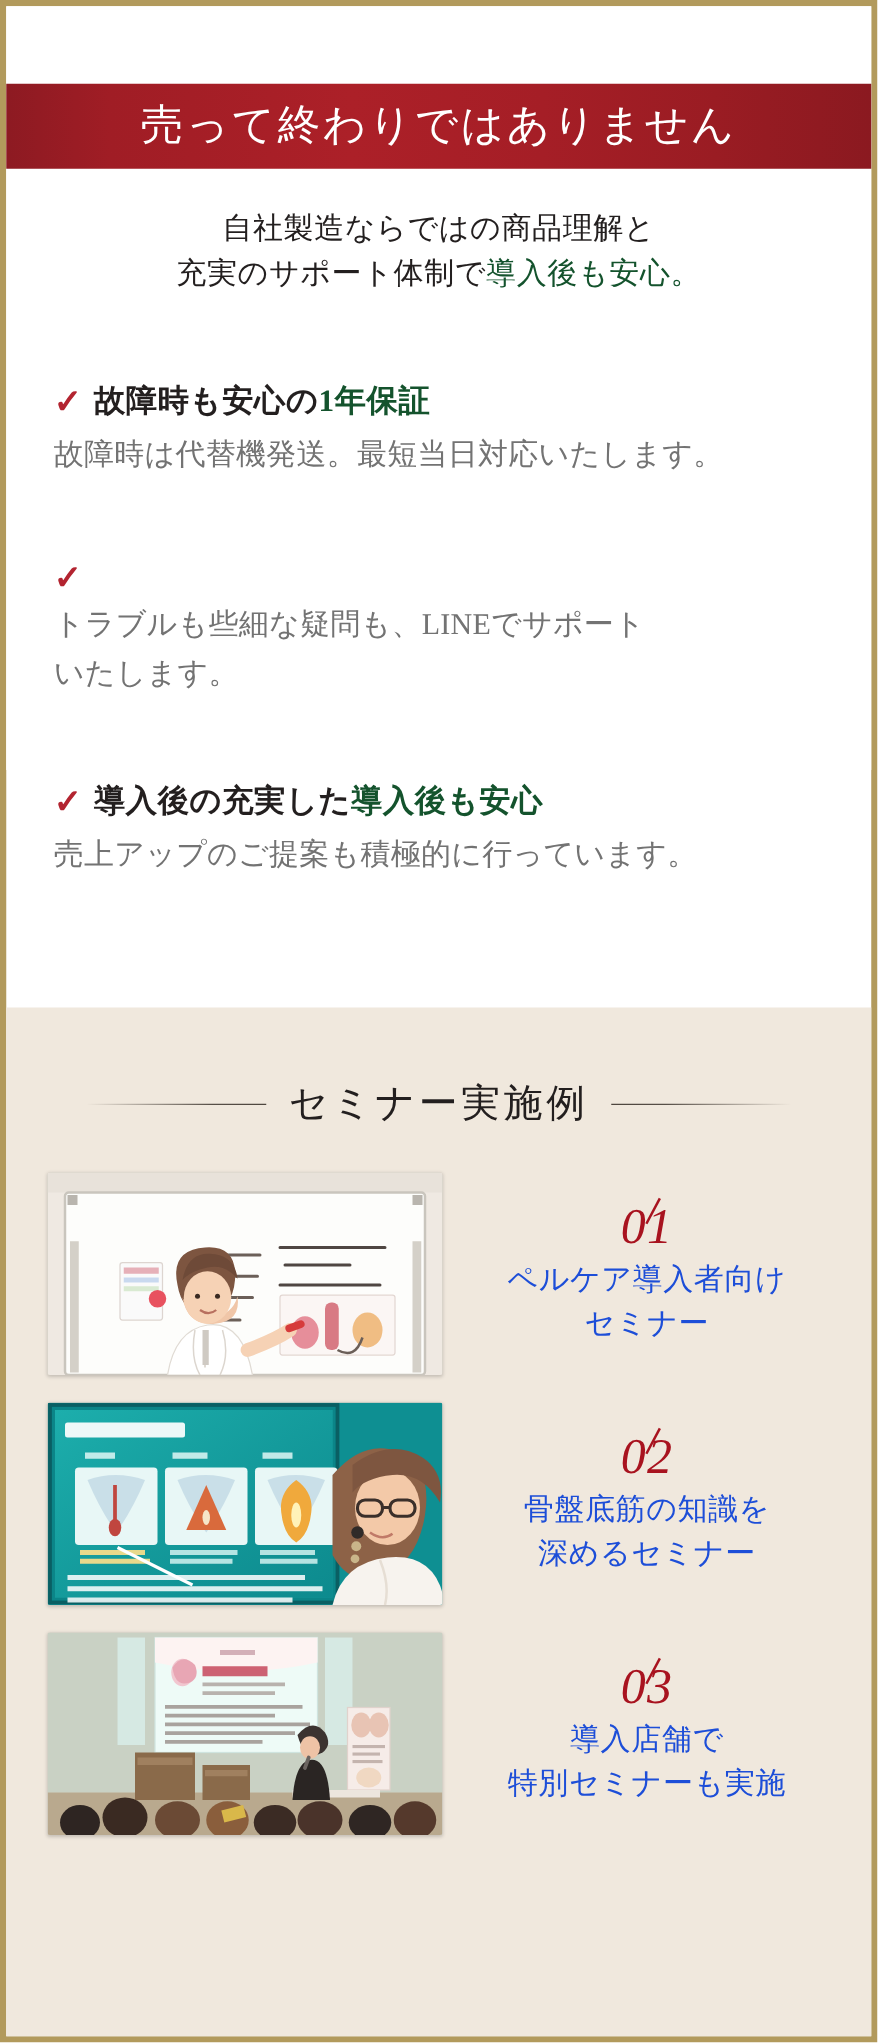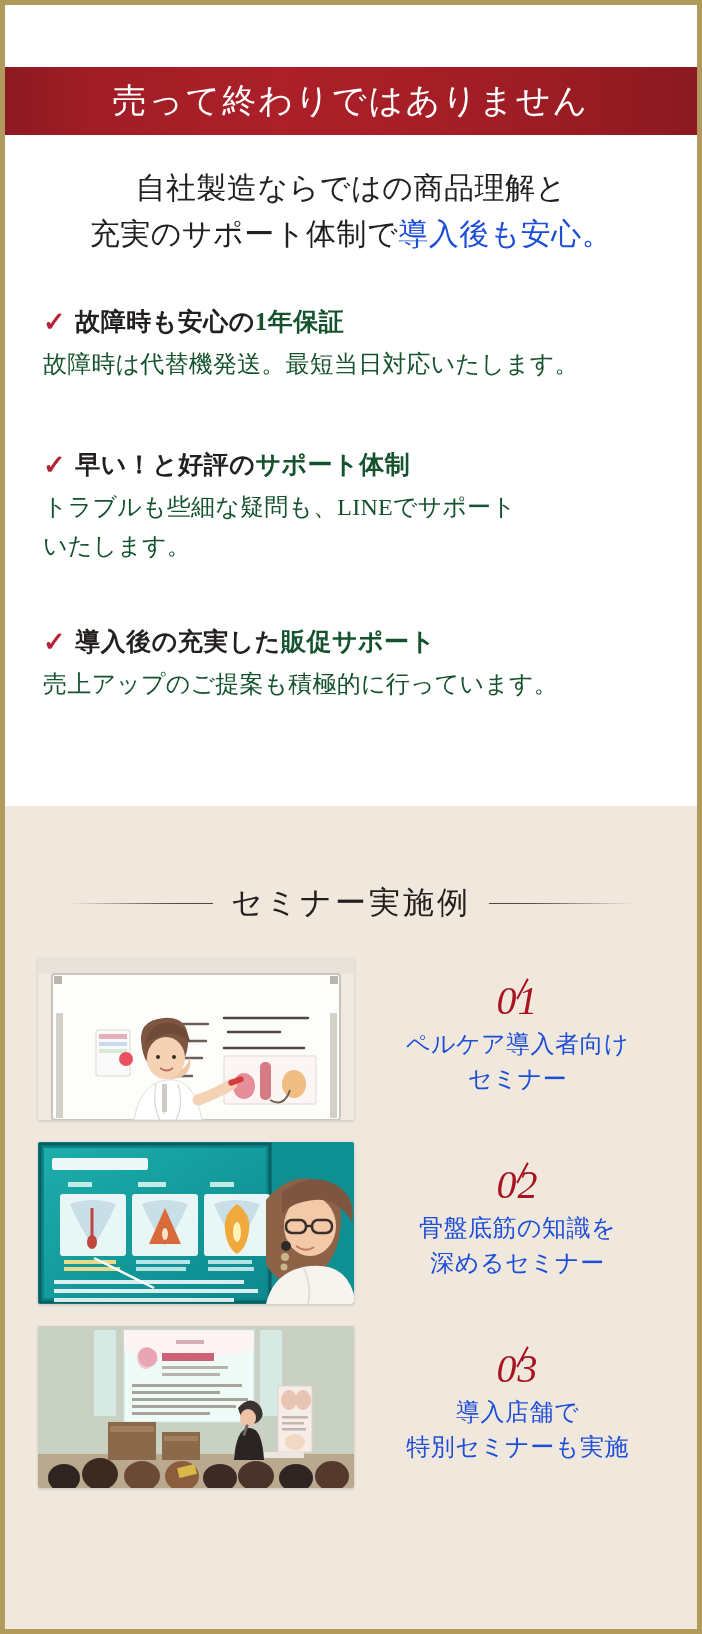--- a/index.html
+++ b/index.html
@@ -38,26 +38,26 @@
     letter-spacing:2px;
     font-weight:400;
     line-height:1;
     white-space:nowrap;
   }
 
   .lead {
     position:absolute;
     left:0; right:0; top:160px;
     text-align:center;
-    font-size:30px;
+    font-size:24px;
     line-height:1.52;
     letter-spacing:0.5px;
     color:#231f1f;
   }
-  .lead .accent { color:#1d4ed8; }
+  .lead .accent { color:#14532d; }
 
   
   .features {
     position:absolute;
     left:38px; right:30px; top:300px;
   }
   .feature { margin-bottom:14px; }
   .feature:nth-child(2) { margin-bottom:16px; }
 
   .f-head {
@@ -77,40 +77,40 @@
     line-height:1;
     flex:0 0 auto;
     transform:translateY(1px);
   }
   .f-head .hl { color:#14532d; }
 
   .f-body {
     font-size:24px;
     line-height:1.62;
     letter-spacing:0.2px;
-    color:#14532d;
+    color:#737373;
     margin-top:6px;
   }
 
   .feature.f1 { position:absolute; top:0;   left:0; right:0; }
   .feature.f2 { position:absolute; top:143px; left:0; right:0; }
   .feature.f3 { position:absolute; top:320px; left:0; right:0; }
 
   
   .lower {
     position:absolute;
     left:0; right:0; top:801px; bottom:0;
     background:#f0e8dd;
   }
 
   .sec-title-wrap {
     display:flex;
     align-items:center;
     justify-content:center;
-    margin-top:76px;
+    margin-top:56px;
     padding:0 64px;
   }
   .rule {
     height:1px;
     flex:1 1 auto;
     max-width:160px;
   }
   .rule.left  { background:linear-gradient(90deg, rgba(60,52,45,0) 0%, rgba(60,52,45,.85) 70%, rgba(60,52,45,.9) 100%); }
   .rule.right { background:linear-gradient(90deg, rgba(60,52,45,.9) 0%, rgba(60,52,45,.85) 30%, rgba(60,52,45,0) 100%); }
   .sec-title {
@@ -197,30 +197,29 @@
         <div class="f-head">
           <span class="f-check">✓</span>
           <span><span>故障時も安心の</span><span class="hl">1年保証</span></span>
         </div>
         <div class="f-body">故障時は代替機発送。最短当日対応いたします。</div>
       </div>
 
       <div class="feature f2">
         <div class="f-head">
           <span class="f-check">✓</span>
-          <span><span>早い！と好評の</span><span class="hl">サポート体制</span></span>
         </div>
         <div class="f-body" style="white-space:pre-line;">トラブルも些細な疑問も、LINEでサポート
 いたします。</div>
       </div>
 
       <div class="feature f3">
         <div class="f-head">
           <span class="f-check">✓</span>
-          <span><span>導入後の充実した</span><span class="hl">販促サポート</span></span>
+          <span><span>導入後の充実した</span><span class="hl">導入後も安心</span></span>
         </div>
         <div class="f-body">売上アップのご提案も積極的に行っています。</div>
       </div>
 
     </div>
   </section>
 
   <section class="lower">
 
     <div class="sec-title-wrap">

